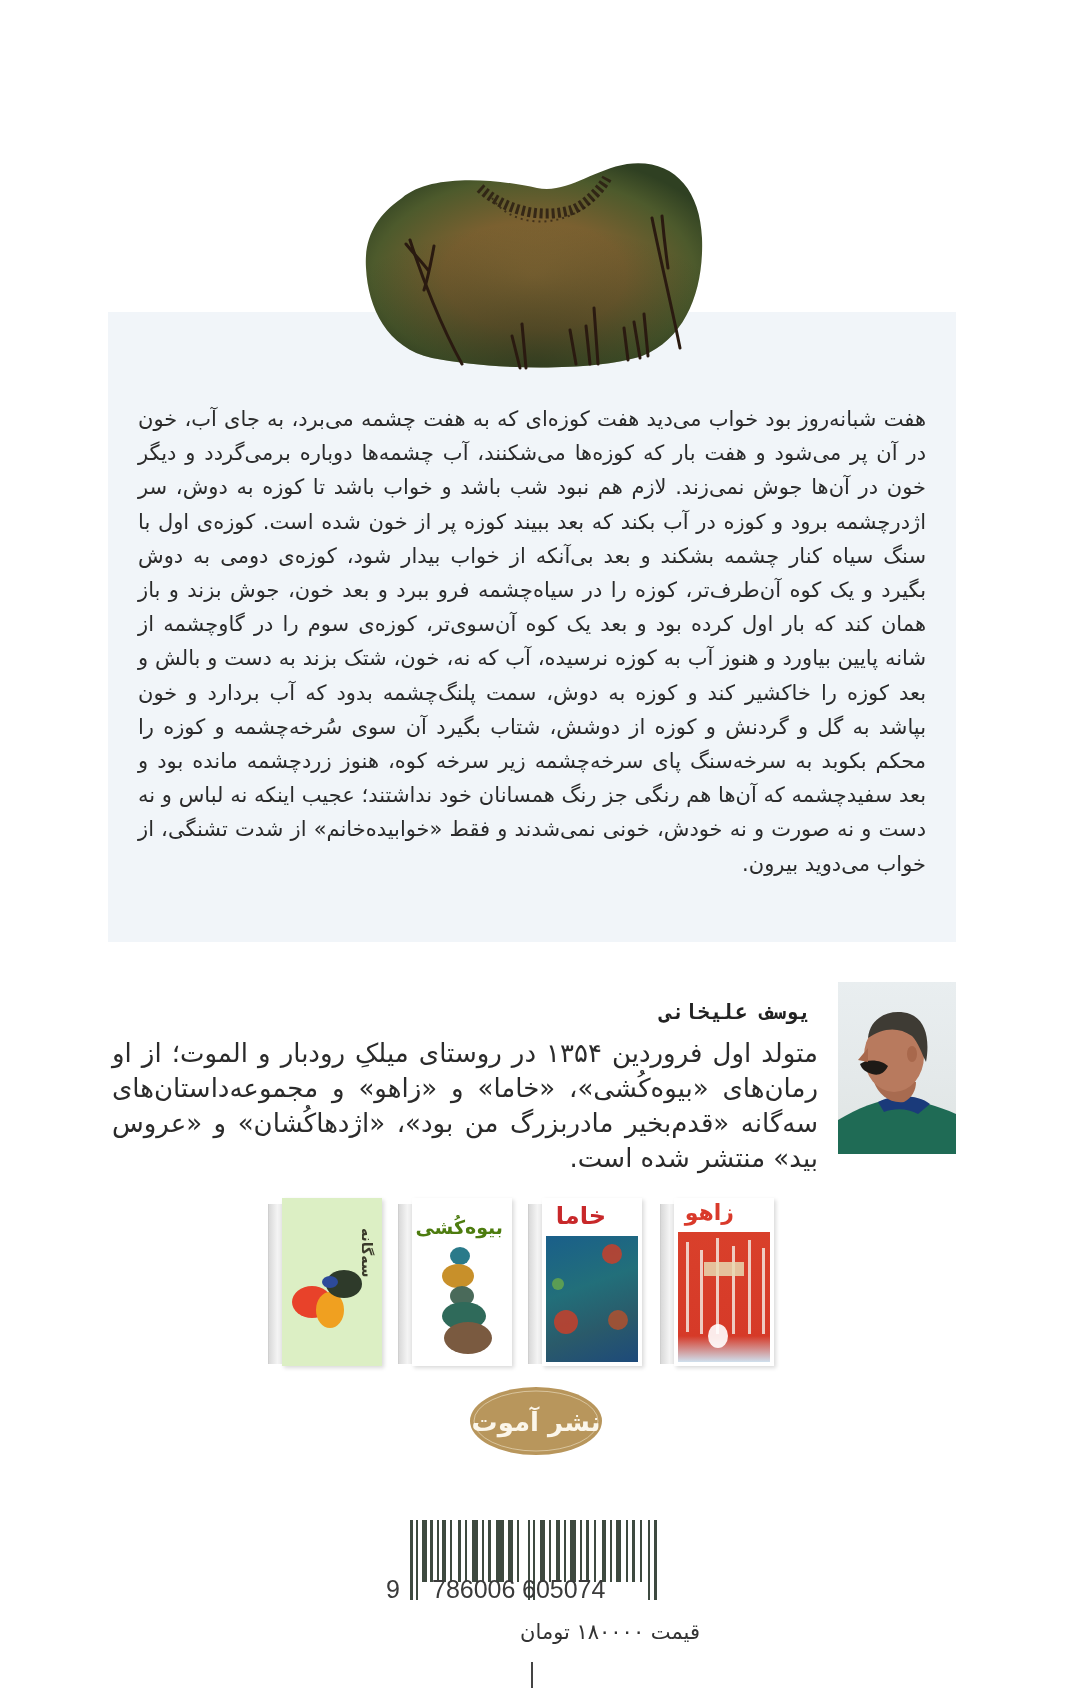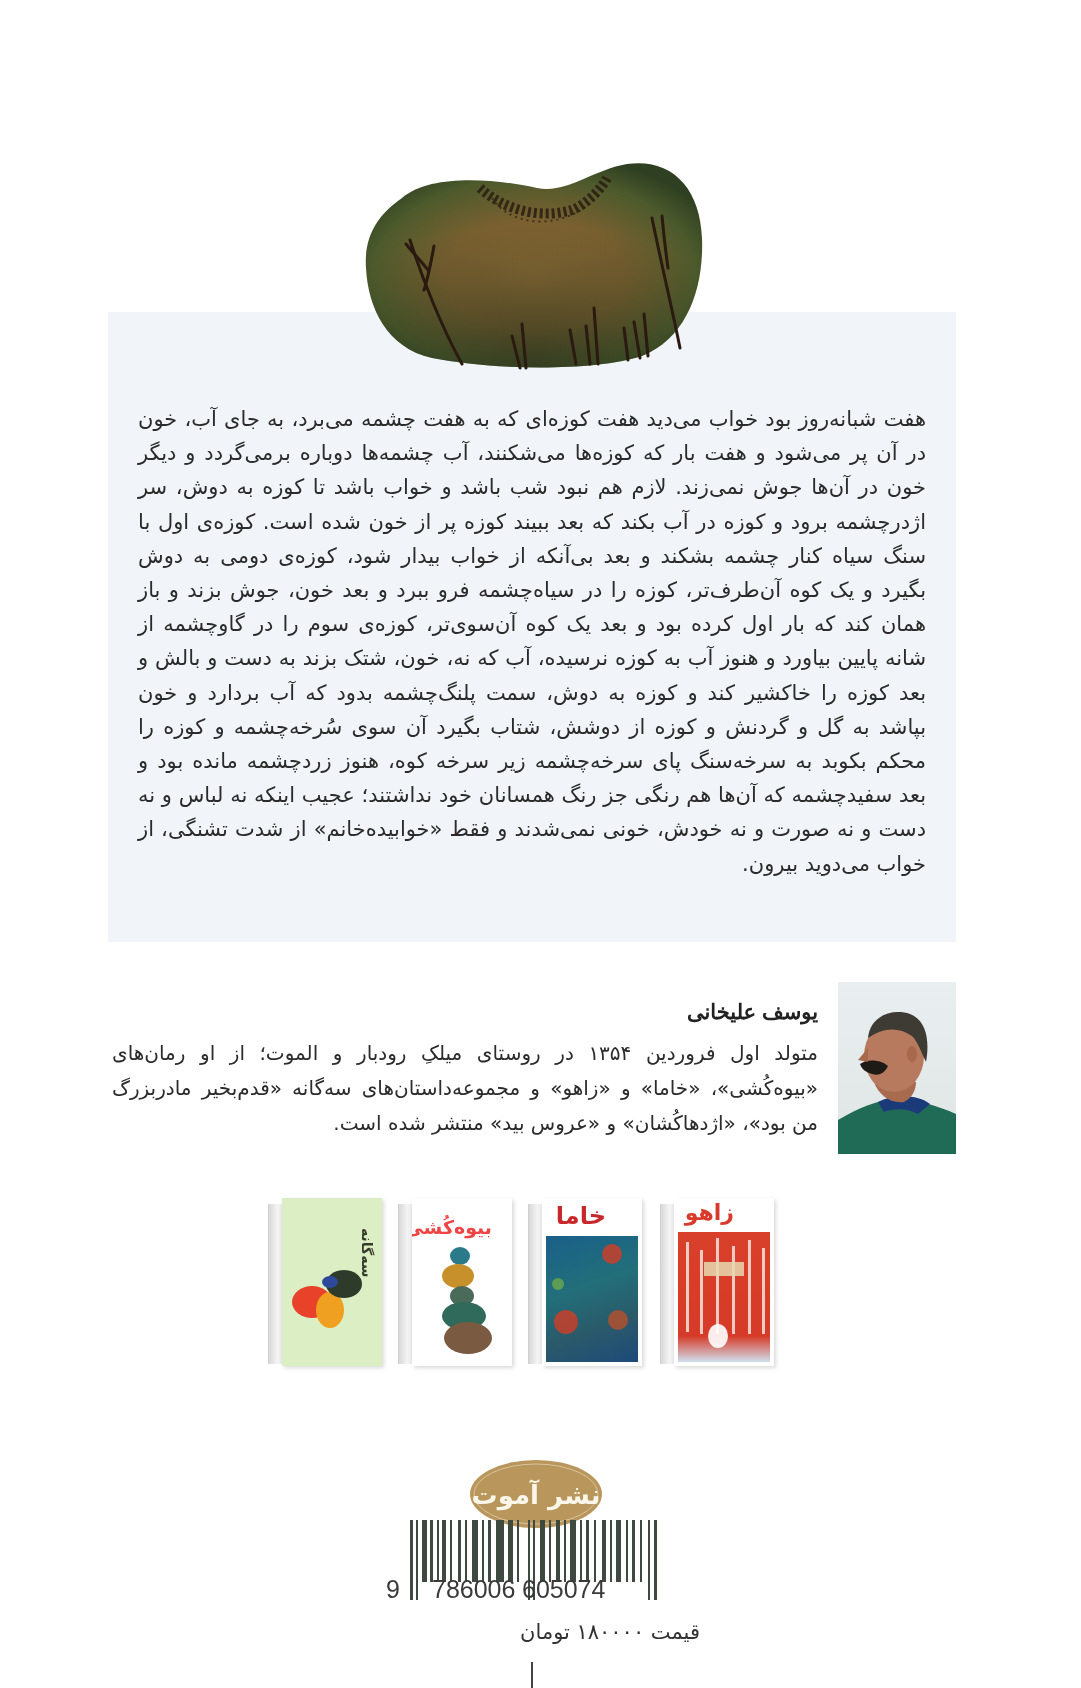--- a/index.html
+++ b/index.html
@@ -54,36 +54,36 @@
     .author-photo {
       position: absolute;
       left: 838px; top: 982px;
       width: 118px; height: 172px;
       background: linear-gradient(180deg, #e9eef0 0%, #e4e9ea 55%, #dfe4e2 100%);
       overflow: hidden;
     }
     .author-photo svg { display: block; }
     .author-name {
       position: absolute;
-      right: 263px; top: 1000px;
-      direction: rtl;
-      font-family: Liberation Sans, sans-serif;
+      right: 270px; top: 1000px;
+      direction: rtl;
+      font-family: Liberation Mono, monospace;
       font-weight: bold;
       font-size: 21px;
       color: #222;
     }
     .author-bio {
       position: absolute;
       left: 112px; top: 1036px;
       width: 706px;
       direction: rtl;
       text-align: justify;
       text-align-last: right;
       font-family: "DejaVu Sans", sans-serif;
-      font-size: 20px;
+      font-size: 26px;
       line-height: 35px;
       color: #2b2b2b;
     }
 
     
     .books {
       position: absolute;
       left: 268px; top: 1198px;
       width: 530px; height: 176px;
     }
@@ -109,21 +109,21 @@
     .book .title {
       position: absolute;
       direction: rtl;
       font-family: "DejaVu Sans", sans-serif;
       font-weight: bold;
     }
 
     
     .publisher-logo {
       position: absolute;
-      left: 466px; top: 1456px;
+      left: 466px; top: 1383px;
       width: 140px; height: 76px;
     }
 
     
     .isbn {
       position: absolute;
       left: 380px; top: 1484px;
       width: 320px;
       text-align: left;
       font-family: "Liberation Serif", serif;
@@ -240,21 +240,21 @@
           <ellipse cx="62" cy="86" rx="18" ry="14" fill="#2e3a2a"></ellipse>
           <ellipse cx="48" cy="84" rx="8" ry="6" fill="#2d4a9a"></ellipse>
           <text x="80" y="30" font-size="14" font-weight="bold" fill="#3a3a2a" transform="rotate(90 80 30)" font-family="DejaVu Sans, sans-serif">سه‌گانه</text>
         </svg>
       </div>
     </div>
 
     <div class="book" style="left:130px;">
       <div class="spine"></div>
       <div class="cover" style="background:#ffffff;">
-        <div class="title" style="right:20px; top:18px; font-size:19px; color:#ef4444;">بیوه‌کُشی</div>
+        <div class="title" style="right:9px; top:18px; font-size:19px; color:#4d7c0f;">بیوه‌کُشی</div>
         <svg width="100" height="168" viewBox="0 0 100 168" xmlns="http://www.w3.org/2000/svg" style="position:absolute;left:0;top:0;">
           <ellipse cx="48" cy="58" rx="10" ry="9" fill="#2a7a8a"></ellipse>
           <ellipse cx="46" cy="78" rx="16" ry="12" fill="#c8902a"></ellipse>
           <ellipse cx="50" cy="98" rx="12" ry="10" fill="#4a6a5a"></ellipse>
           <ellipse cx="52" cy="118" rx="22" ry="14" fill="#2f6a5a"></ellipse>
           <ellipse cx="56" cy="140" rx="24" ry="16" fill="#7a5a40"></ellipse>
         </svg>
       </div>
     </div>
 

